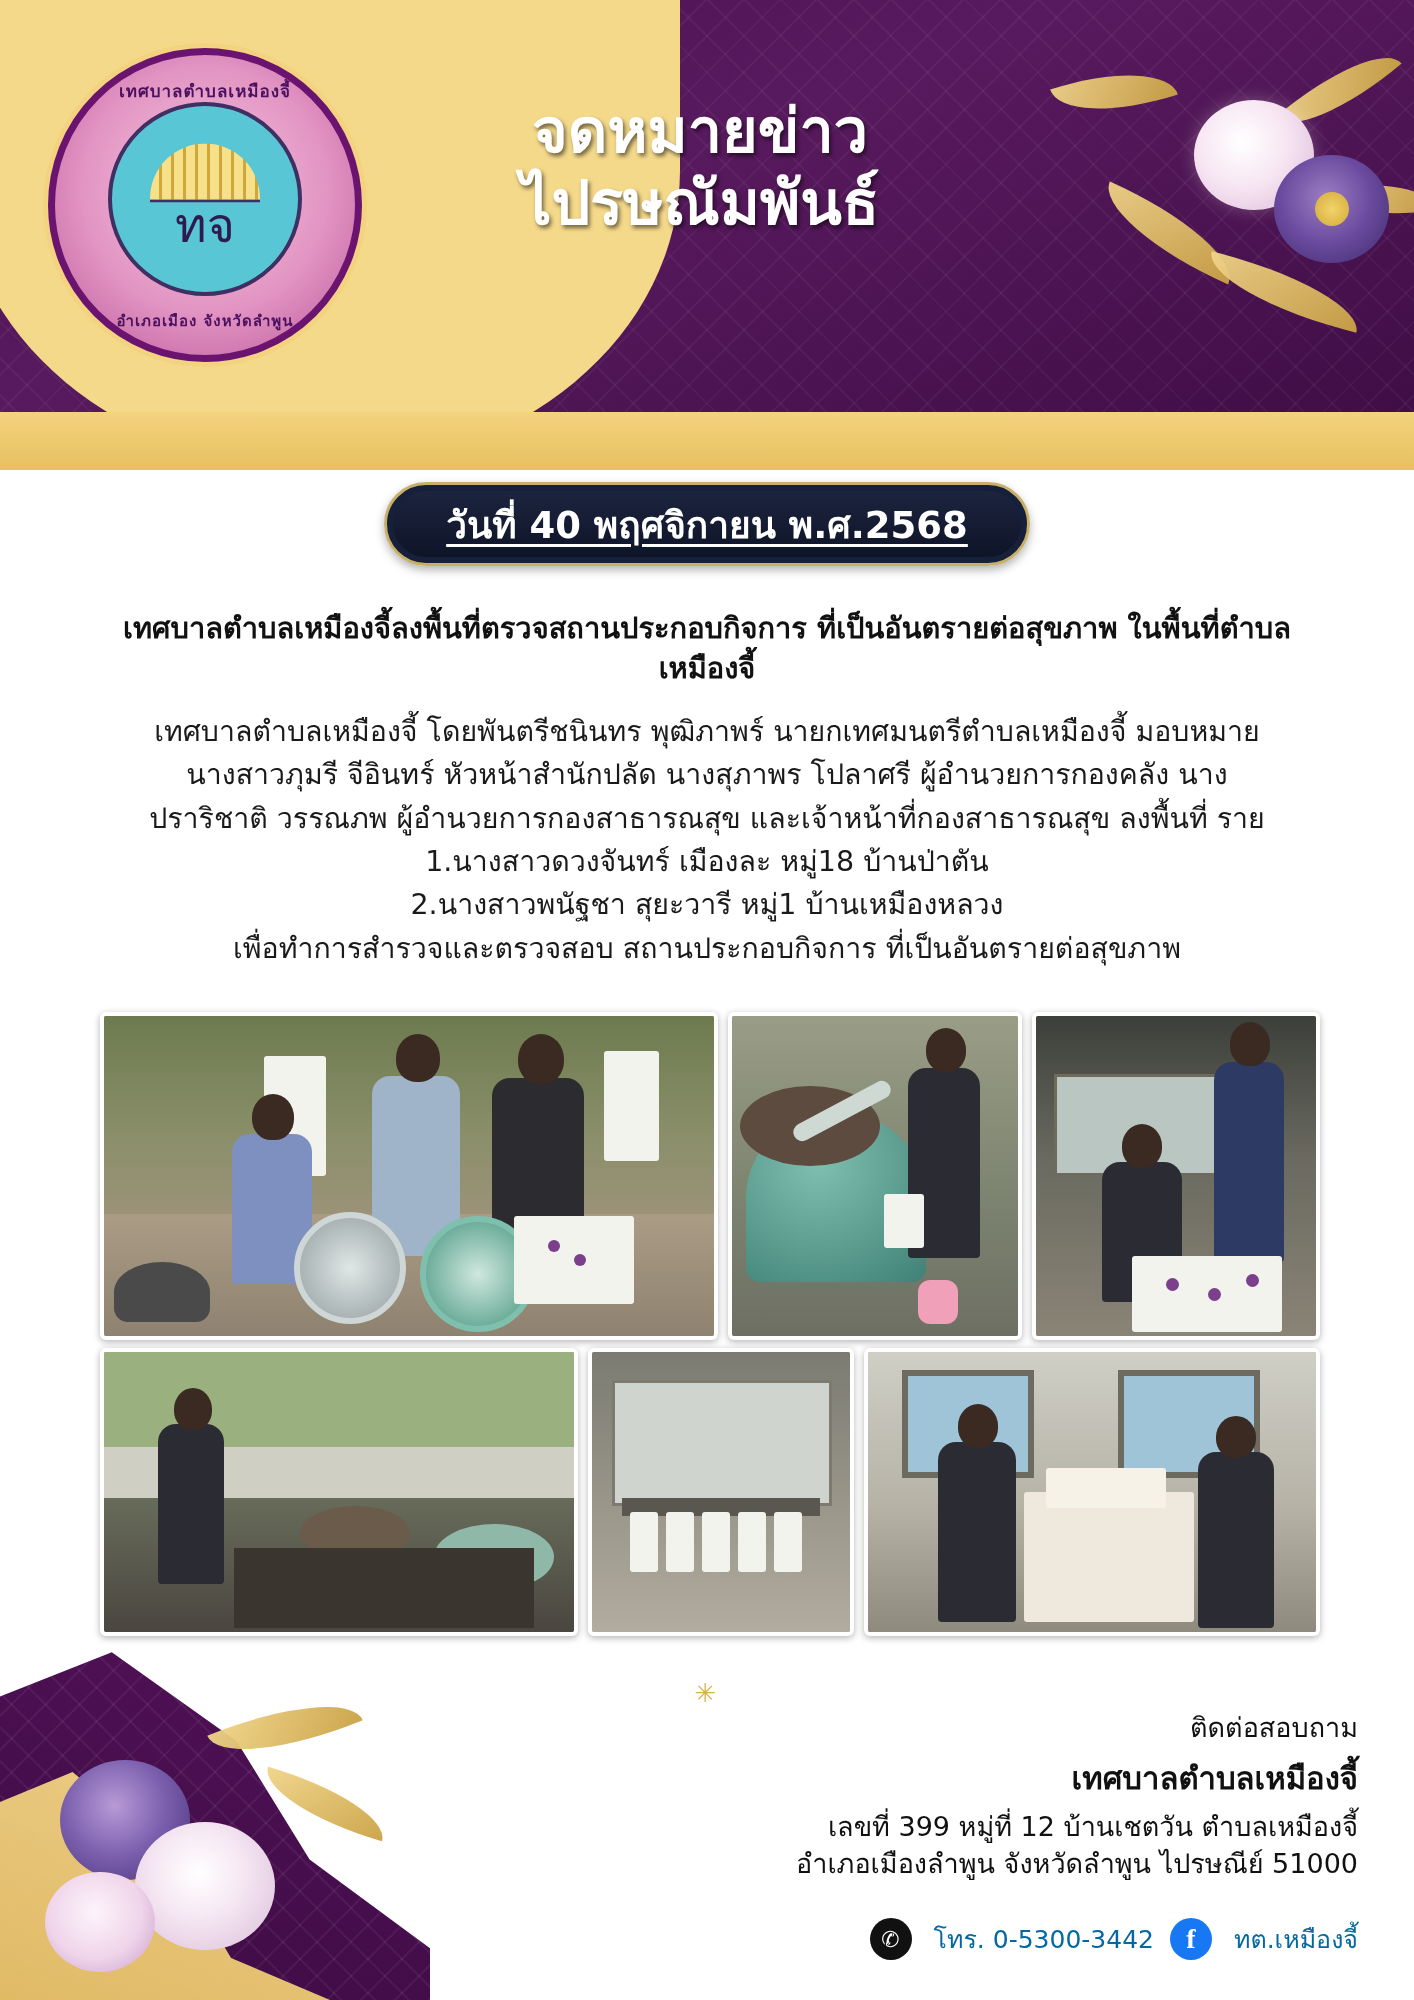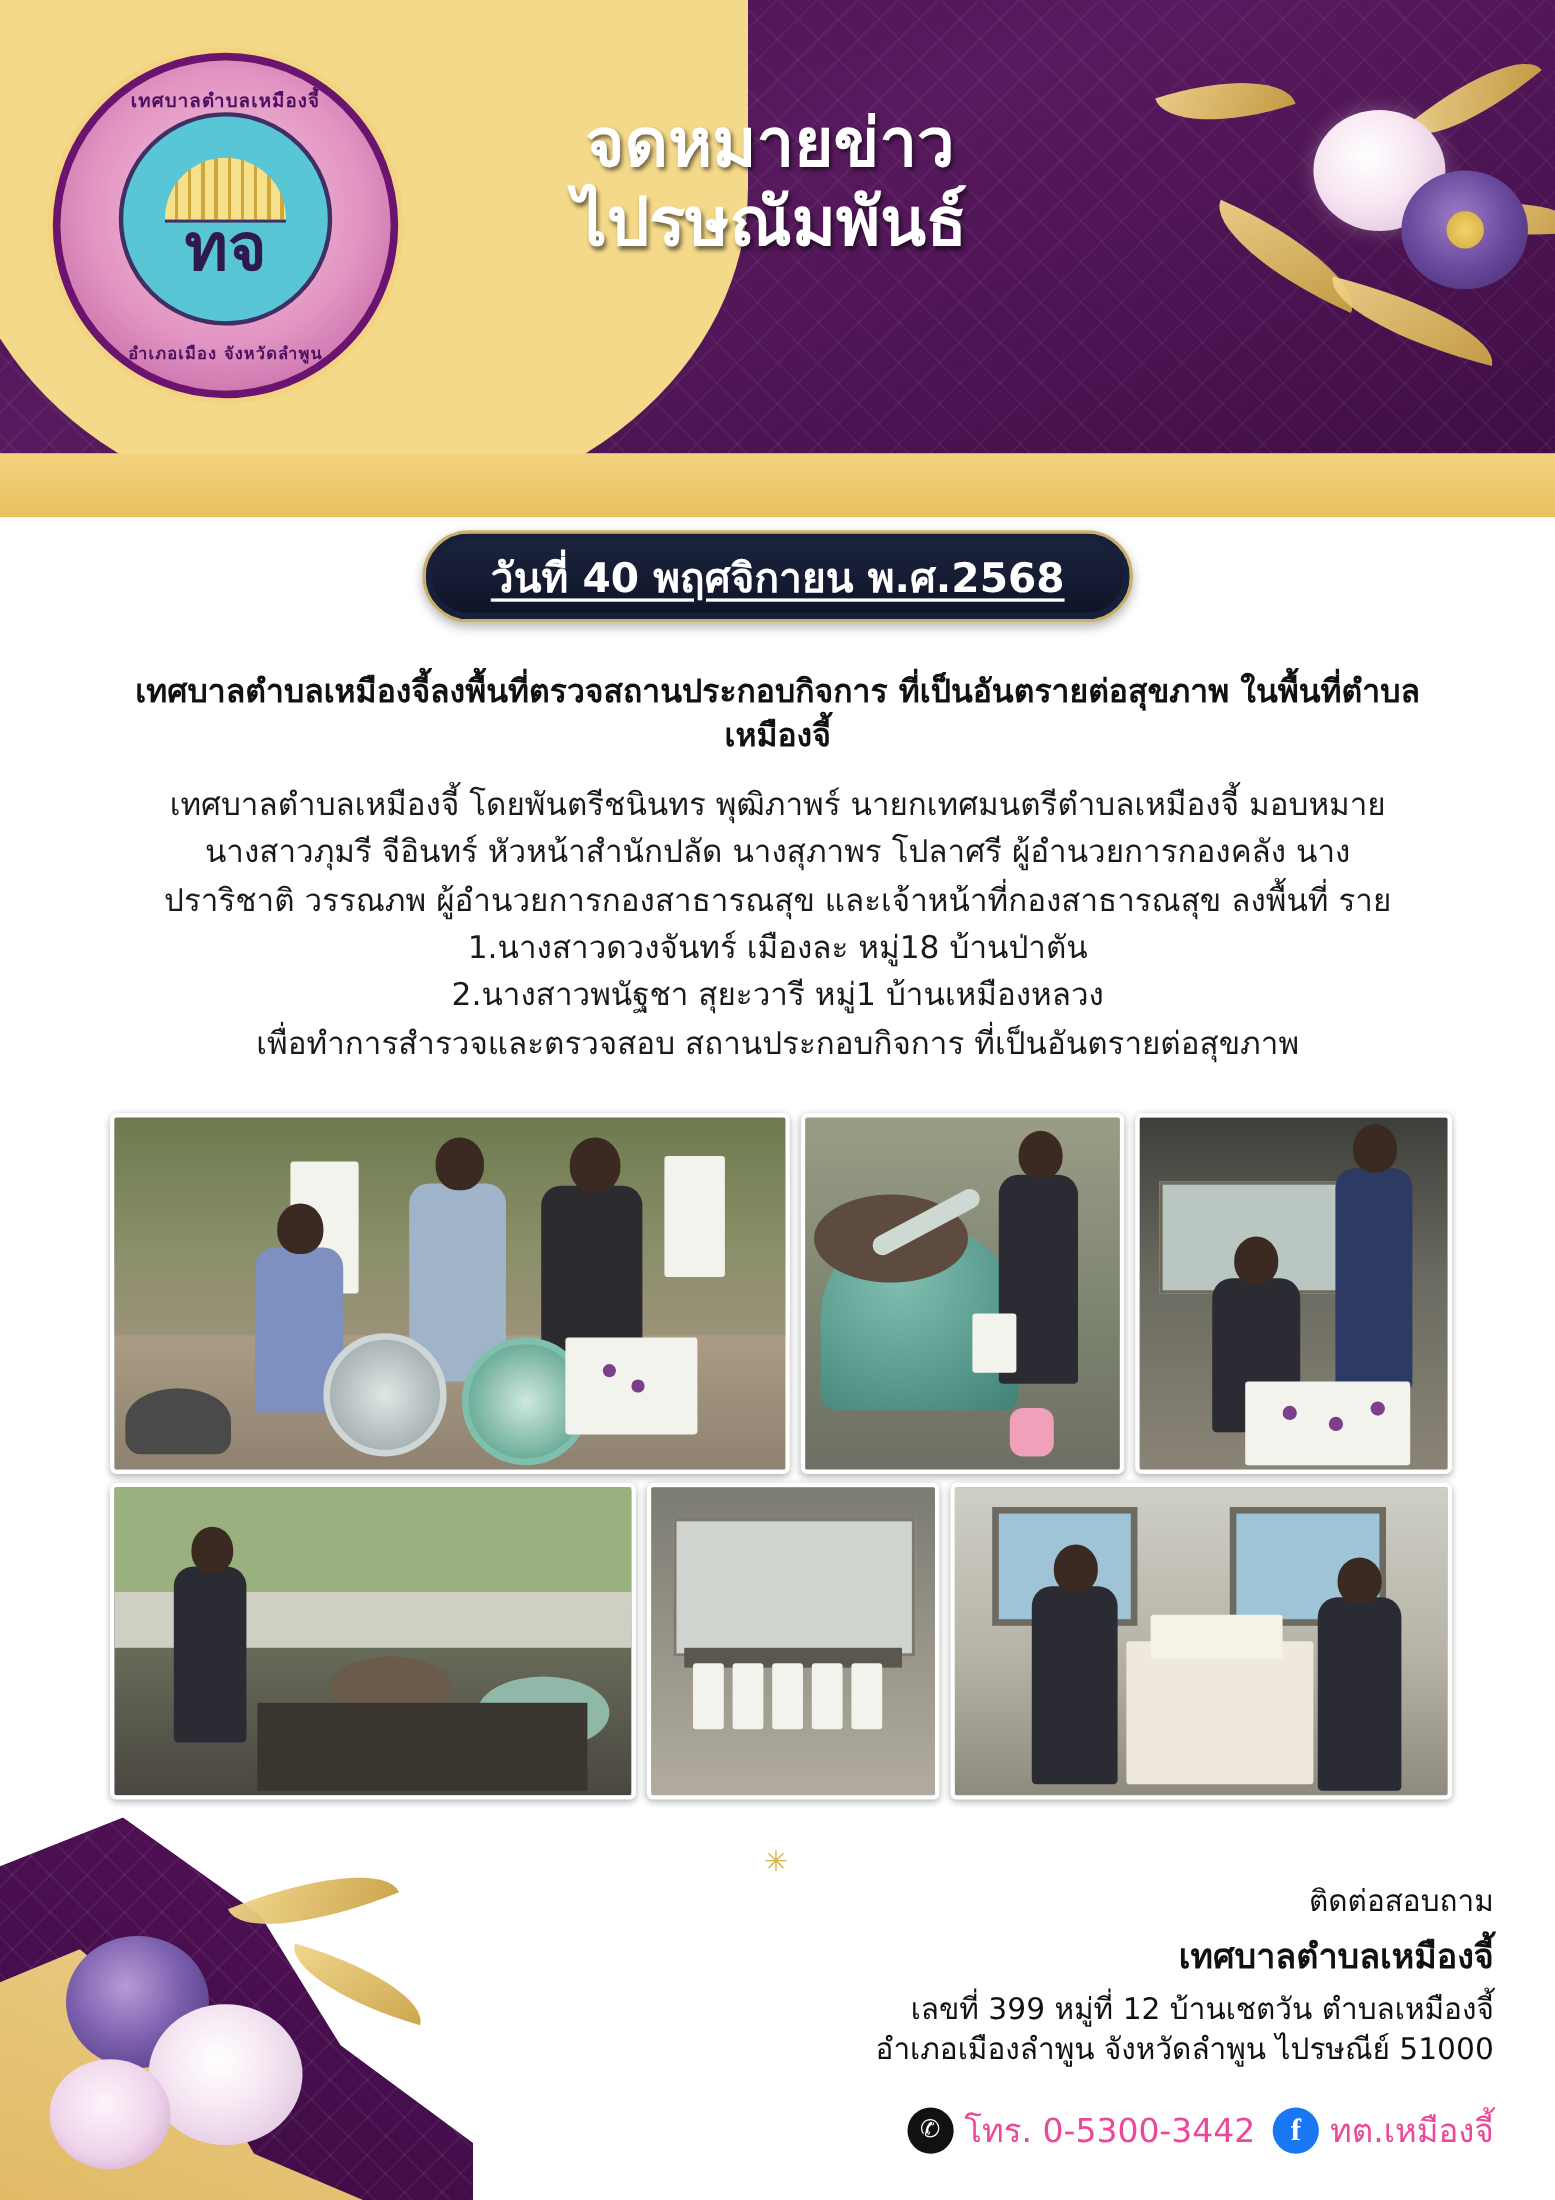--- a/index.html
+++ b/index.html
@@ -54,21 +54,21 @@
     overflow:hidden;
   }
   .logo-sun{
     position:absolute;left:50%;top:36%;transform:translate(-50%,-50%);
     width:110px;height:56px;border-radius:60px 60px 0 0;
     background:repeating-linear-gradient(90deg,#f6e08a 0 9px,#cfa83c 9px 12px);
     border-bottom:3px solid #3f2f62;
   }
   .logo-glyph{
     position:absolute;left:50%;top:64%;transform:translate(-50%,-50%);
-    font-size:60px;color:#2d1b4e;font-weight:bold;line-height:1;
+    font-size:48px;color:#2d1b4e;font-weight:normal;line-height:1;
   }
   .logo-text-top, .logo-text-bottom{
     position:absolute;left:0;width:300px;text-align:center;color:#4b1160;
     font-weight:bold;font-size:17px;letter-spacing:1px;
   }
   .logo-text-top{top:22px;}
   .logo-text-bottom{bottom:22px;font-size:15px;}
 
   .header-title{
     position:absolute;left:380px;top:95px;width:640px;text-align:center;
@@ -187,21 +187,21 @@
     position:absolute;right:56px;bottom:40px;display:flex;align-items:center;gap:16px;
     justify-content:flex-end;width:720px;
   }
   .chip{display:flex;align-items:center;gap:10px;}
   .circle-icon{
     width:42px;height:42px;border-radius:50%;display:flex;align-items:center;justify-content:center;
     color:#fff;font-size:22px;font-weight:bold;flex:0 0 auto;
   }
   .icon-phone{background:#111;}
   .icon-fb{background:#1877f2;font-family:"Liberation Serif",serif;font-size:28px;}
-  .chip-label{font-size:30px;color:#ec4899;}
+  .chip-label{font-size:25px;color:#0369a1;margin-left:12px;}
 </style>
 </head>
 <body>
 
 <div class="page">
 
   <div class="header">
     <div class="header-arch"></div>
     <div class="arch-white"></div>
 

